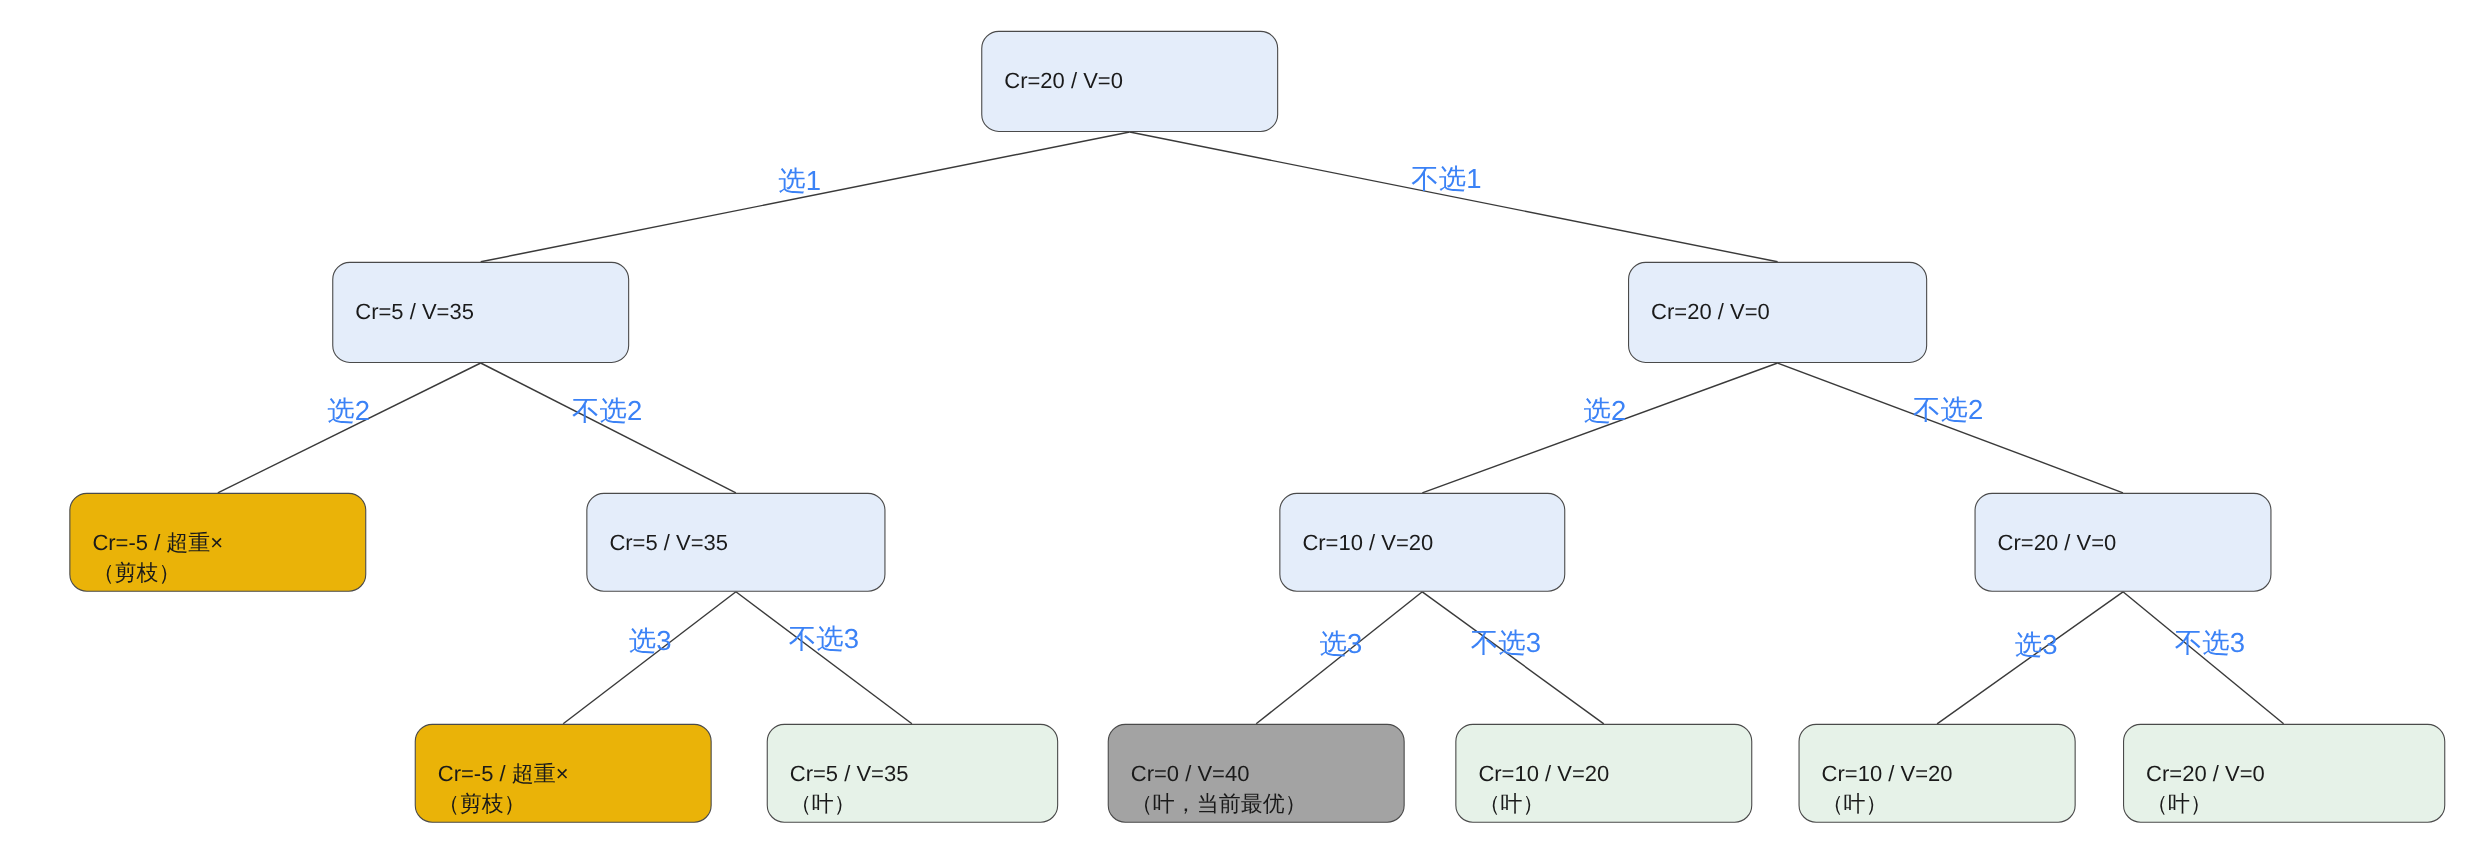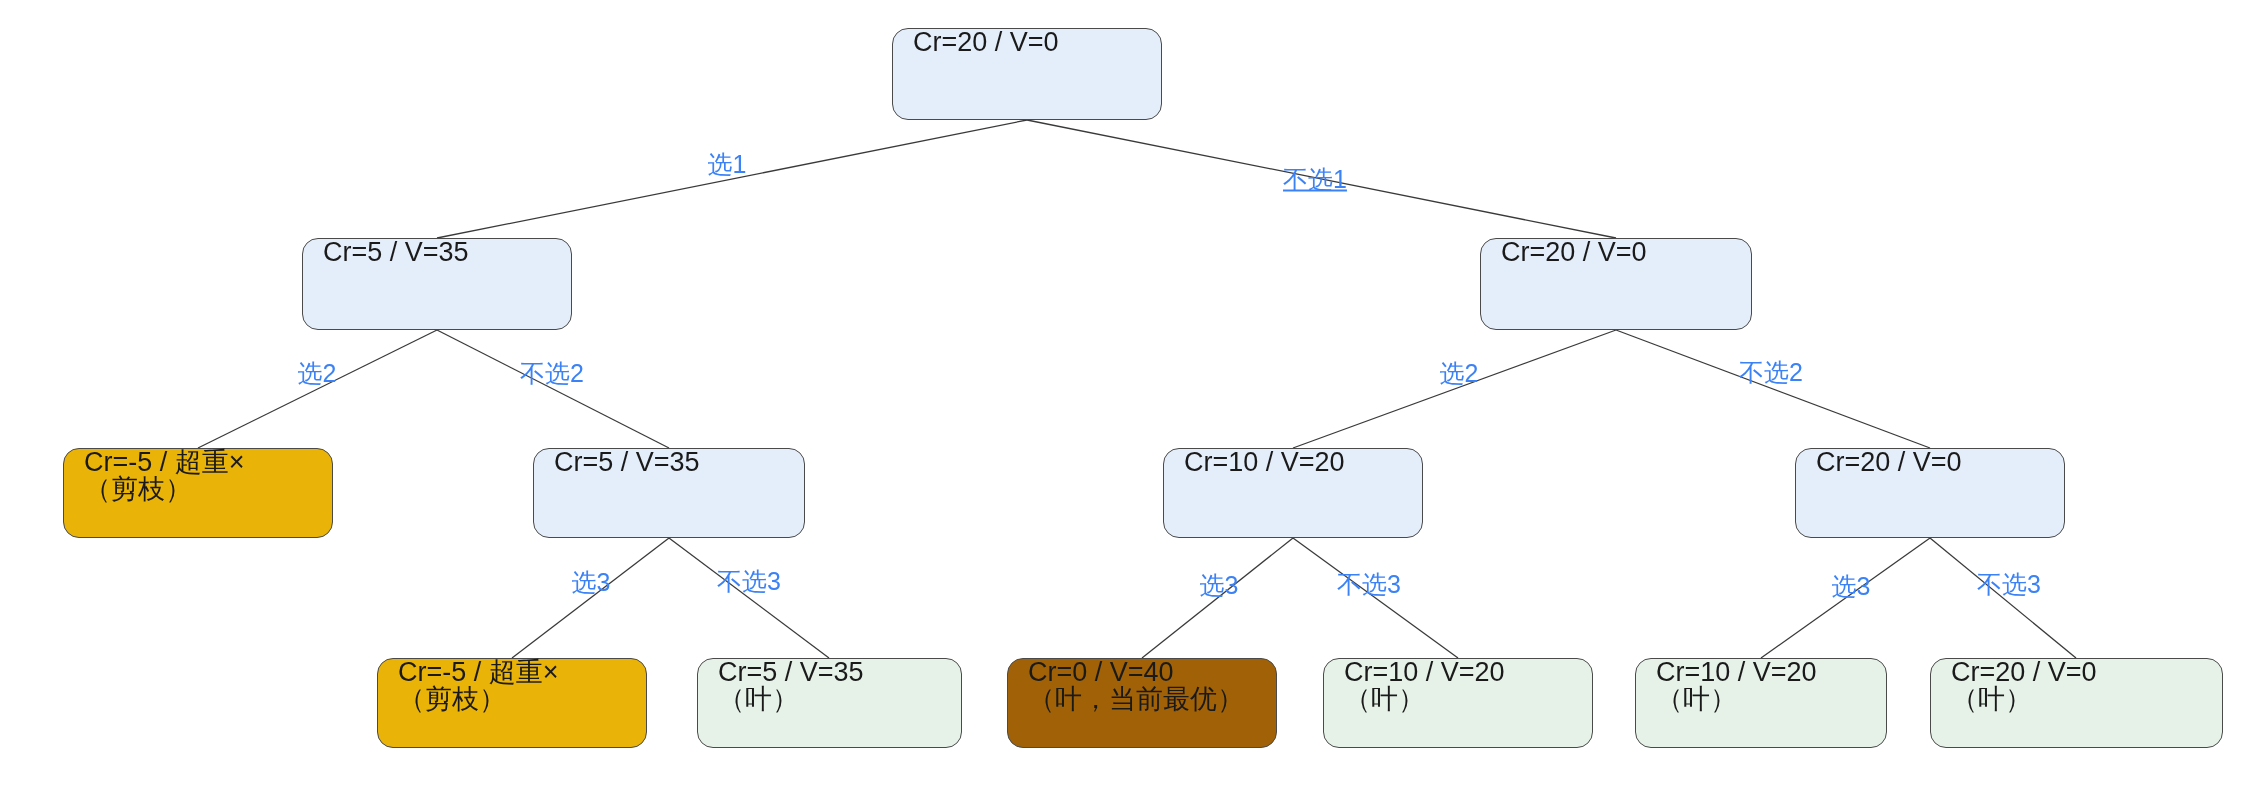--- a/index.html
+++ b/index.html
@@ -18,31 +18,31 @@
   .edges {
     position: absolute;
     left: 0; top: 0;
     width: 2255px; height: 789px;
   }
   .node {
     position: absolute;
     box-sizing: border-box;
     border: 1.5px solid #4a4a4a;
     border-radius: 16px;
-    padding: 0 20px 0 20px;
-    font-size: 27px;
+    padding: 32px 20px 0 20px;
+    font-size: 20px;
     line-height: 27px;
     color: #1a1a1a;
     white-space: nowrap;
   }
   .node .l2 { display: block; }
   .node-blue  { background: #e4edfa; }
   .node-pink  { background: #eab308; }
   .node-green { background: #e6f2e8; }
-  .node-best  { background: #a16207; }
+  .node-best  { background: #a3a3a3; }
   .edge-label {
     position: absolute;
     transform: translate(-50%, -50%);
     font-size: 25px;
     color: #3b82f6;
     white-space: nowrap;
   }
 </style>
 </head>
 <body>
@@ -60,21 +60,21 @@
       <line x1="669" y1="538" x2="512" y2="658"></line>
       <line x1="669" y1="538" x2="829" y2="658"></line>
       <line x1="1293" y1="538" x2="1142" y2="658"></line>
       <line x1="1293" y1="538" x2="1458" y2="658"></line>
       <line x1="1930" y1="538" x2="1761" y2="658"></line>
       <line x1="1930" y1="538" x2="2076" y2="658"></line>
     </g>
   </svg>
 
   <span class="edge-label" style="left:727px;  top:164px;">选1</span>
-  <span class="edge-label" style="left:1315px; top:179px;text-decoration:underline;">不选1</span>
+  <span class="edge-label" style="left:1315px; top:162px;">不选1</span>
   <span class="edge-label" style="left:317px;  top:373px;">选2</span>
   <span class="edge-label" style="left:552px;  top:373px;">不选2</span>
   <span class="edge-label" style="left:1459px; top:373px;">选2</span>
   <span class="edge-label" style="left:1771px; top:372px;">不选2</span>
   <span class="edge-label" style="left:591px;  top:582px;">选3</span>
   <span class="edge-label" style="left:749px;  top:581px;">不选3</span>
   <span class="edge-label" style="left:1219px; top:585px;">选3</span>
   <span class="edge-label" style="left:1369px; top:584px;">不选3</span>
   <span class="edge-label" style="left:1851px; top:586px;">选3</span>
   <span class="edge-label" style="left:2009px; top:584px;">不选3</span>

